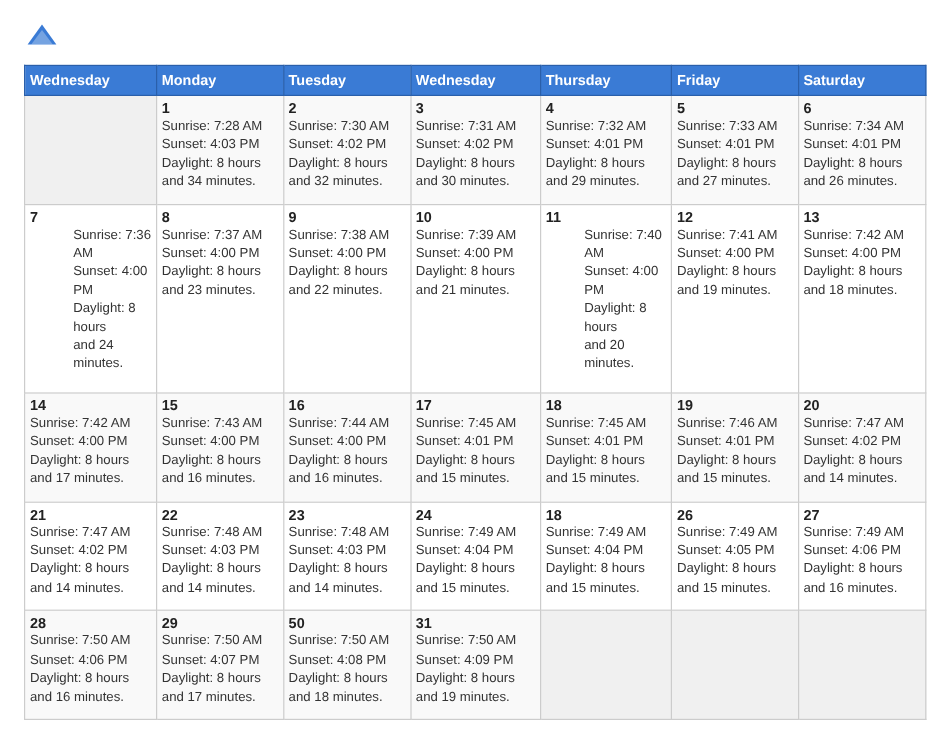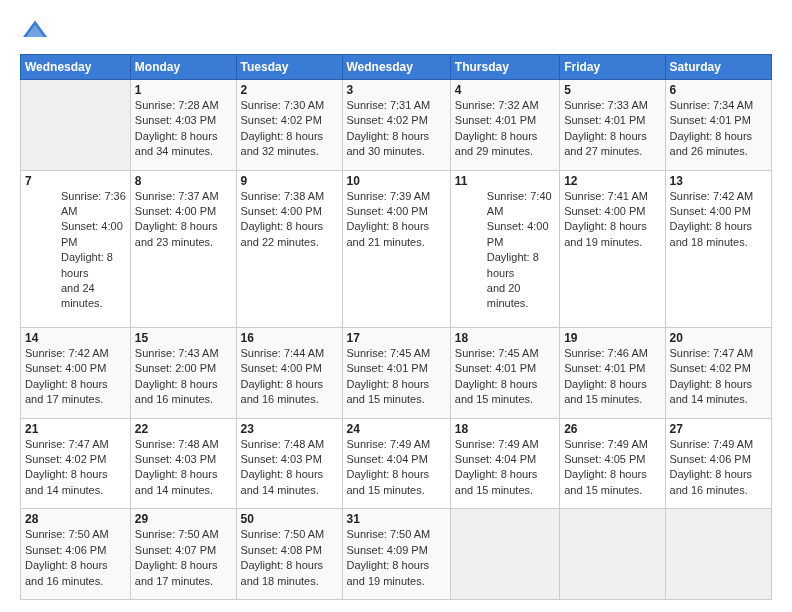--- a/index.html
+++ b/index.html
@@ -229,21 +229,21 @@
           <td>
             <span class="day-number">14</span>
             <div class="day-info" style="white-space: pre-line;">Sunrise: 7:42 AM
 Sunset: 4:00 PM
 Daylight: 8 hours
 and 17 minutes.</div>
           </td>
           <td>
             <span class="day-number">15</span>
             <div class="day-info" style="white-space: pre-line;">Sunrise: 7:43 AM
-Sunset: 2:00 PM
+Sunset: 4:00 PM
 Daylight: 8 hours
 and 16 minutes.</div>
           </td>
           <td>
             <span class="day-number">16</span>
             <div class="day-info" style="white-space: pre-line;">Sunrise: 7:44 AM
 Sunset: 4:00 PM
 Daylight: 8 hours
 and 16 minutes.</div>
           </td>

